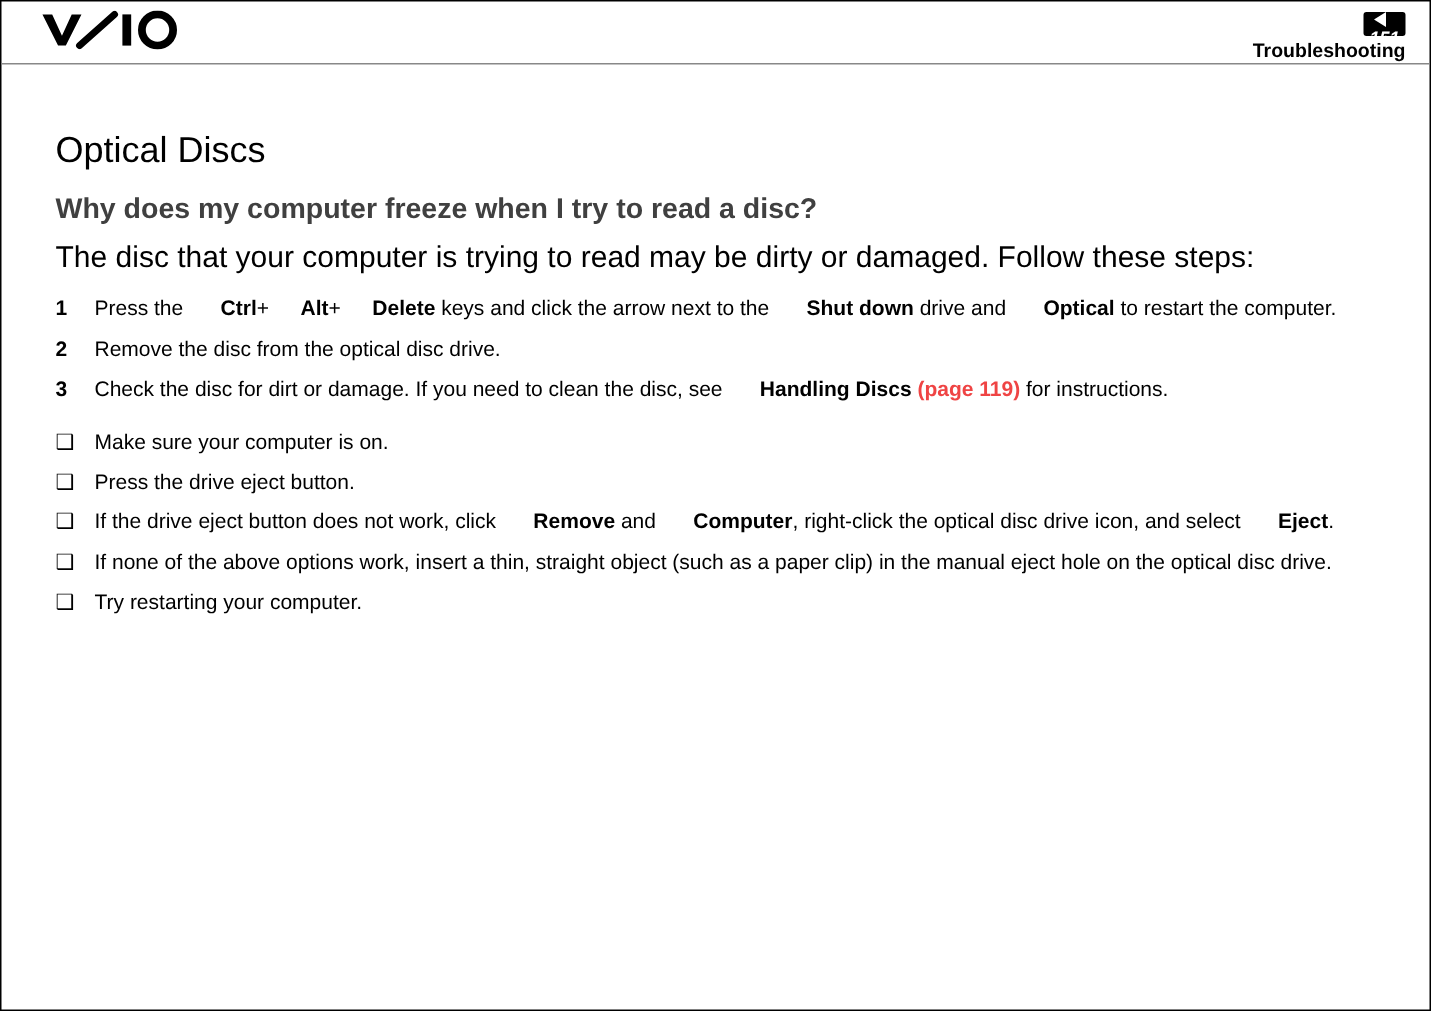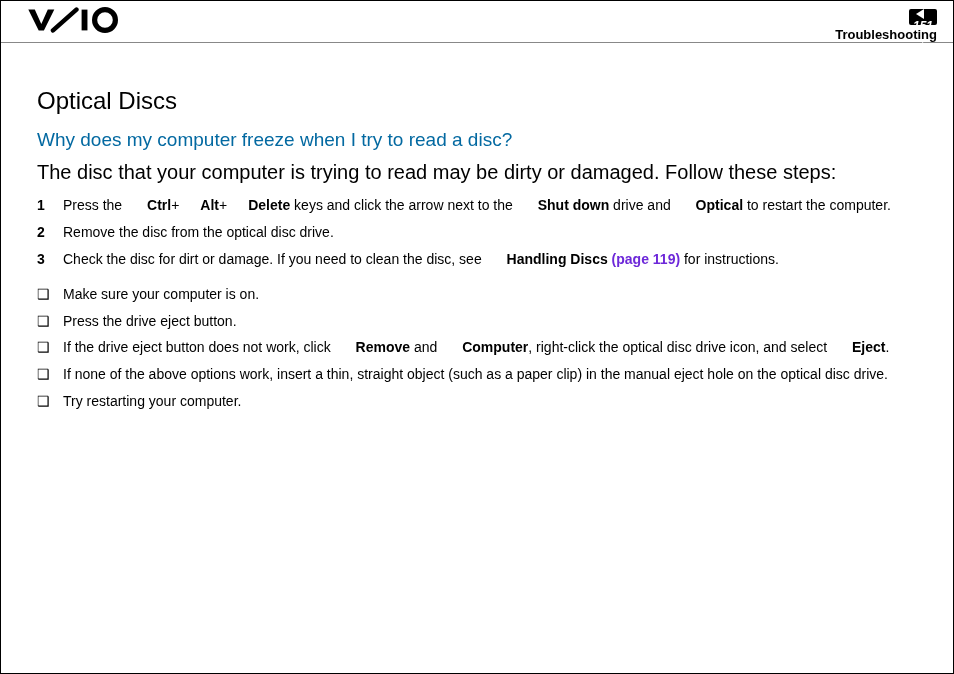--- a/index.html
+++ b/index.html
@@ -9,30 +9,30 @@
   .logo { position: absolute; left: 18px; top: 6px; }
   .logo svg { height: 26px; }
   .hdr-right { position: absolute; right: 16px; top: 4px; text-align: right; }
   .page-nav { display: inline-flex; align-items: center; background: #000; color: #fff; font-size: 12px; font-style: italic; font-weight: bold; height: 16px; padding: 0 4px; border-radius: 2px; flex-direction: column; }
   .page-nav .tri { display:inline-block; width:0; height:0; }
   .tri-left { border-top:5px solid transparent; border-bottom:5px solid transparent; border-right:8px solid #fff; margin-right:6px; }
   .tri-right { border-top:5px solid transparent; border-bottom:5px solid transparent; border-left:8px solid #fff; margin-left:6px; }
   .hdr-section { font-size: 13px; font-weight: bold; margin-top: 2px; }
   .content { padding: 44px 36px 0 36px; }
   h1 { font-size: 24px; font-weight: 400; margin-bottom: 14px; letter-spacing: 0px; }
-  h2 { font-size: 19px; font-weight: 400; color: #0369a1; margin-bottom: 8px; margin-top: 8px; }
+  h2 { font-size: 19px; font-weight: 700; color: #404040; margin-bottom: 8px; margin-top: 8px; }
   p.intro { font-size: 20px; margin-bottom: 10px; line-height: 1.35; }
   ol.steps { list-style: none; font-size: 14px; margin-bottom: 16px; }
   ol.steps li { display: flex; margin-bottom: 8px; line-height: 1.35; }
   ol.steps li .num { width: 26px; flex: 0 0 26px; font-weight: bold; }
   ul.bullets { list-style: none; font-size: 14px; }
   ul.bullets li { display: flex; margin-bottom: 8px; line-height: 1.35; }
   ul.bullets li .mark { width: 26px; flex: 0 0 26px; font-size: 14px; }
   .b { font-weight: bold; margin-left: 21px; }
-  .link { color: #6d28d9; font-weight: bold; }
+  .link { color: #ef4444; font-weight: bold; }
   .step-text, .bullet-text { flex: 1; }
 </style>
 </head>
 <body>
 
 <div class="page">
   <div class="header">
     <div class="logo">
       <svg viewBox="0 0 160 40" width="120" height="26">
         <path d="M2 4 L18 36 L26 36 L42 4 L32 4 L22 26 L12 4 Z" fill="#000"></path>

